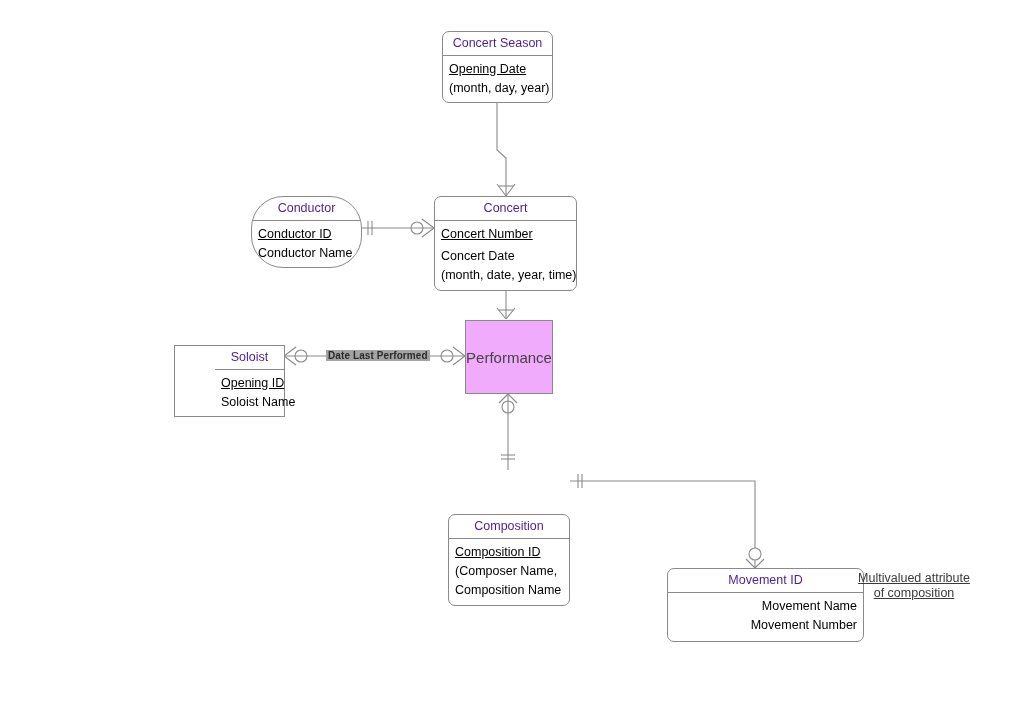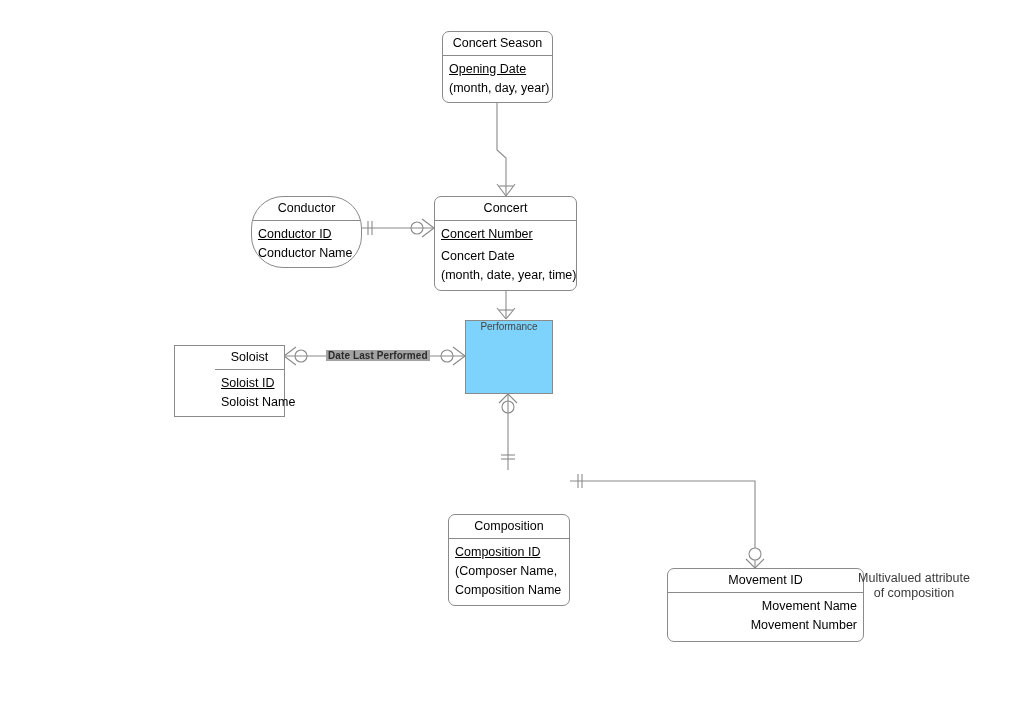--- a/index.html
+++ b/index.html
@@ -34,21 +34,21 @@
     box-sizing: border-box;
     border: 1px solid #8a8a8a;
     background: #ffffff;
   }
   .entity.rounded { border-radius: 7px; }
 
   .ent-header {
     box-sizing: border-box;
     text-align: center;
     font-size: 12.5px;
-    color: #000000;
+    color: #4c1d95;
     line-height: 1;
     padding: 5px 6px 5px 6px;
     border-bottom: 1px solid #8a8a8a;
     white-space: nowrap;
   }
   .ent-body {
     box-sizing: border-box;
     padding: 4px 6px 4px 6px;
   }
   .attr {
@@ -60,24 +60,25 @@
   .attr.key {
     text-decoration: underline;
     text-underline-offset: 1px;
   }
 
   
   .plainbox {
     position: absolute;
     box-sizing: border-box;
     border: 1px solid #8a8a8a;
-    background: #7dd3fc;
+    background: #f0abfc;
     display: flex;
+    align-items: center;
     justify-content: center;
-    font-size: 10px;
+    font-size: 15px;
     color: #444444;
   }
 
   .edge-label {
     position: absolute;
     font-size: 10px;
     font-weight: bold;
     color: #2b2b2b;
     white-space: nowrap;
     background: #a3a3a3;
@@ -85,20 +86,21 @@
     letter-spacing: 0.1px;
   }
 
   .note {
     position: absolute;
     font-size: 12.5px;
     color: #3a3a3a;
     line-height: 1.2;
     text-align: center;
     white-space: nowrap;
+    text-decoration: underline;
   }
 </style>
 </head>
 <body>
 
 <div id="canvas">
 
   <svg id="wires" viewBox="0 0 1024 724">
     <g fill="none" stroke="#8a8a8a" stroke-width="1.1" shape-rendering="geometricPrecision">
 
@@ -187,21 +189,21 @@
     <div class="ent-body">
       <div class="attr key">Concert Number</div>
       <div class="attr" style="margin-top:3px;">Concert Date</div>
       <div class="attr">(month, date, year, time)</div>
     </div>
   </div>
 
   <div class="entity" style="left:174px; top:345px; width:111px;padding-left:40px;">
     <div class="ent-header">Soloist</div>
     <div class="ent-body">
-      <div class="attr key">Soloist ID</div>
+      <div class="attr key">Opening ID</div>
       <div class="attr">Soloist Name</div>
     </div>
   </div>
 
   <div class="plainbox" style="left:465px; top:320px; width:88px; height:74px;">
     <span>Performance</span>
   </div>
 
   <div class="entity rounded" style="left:448px; top:470px; width:122px;margin-top:44px;">
     <div class="ent-header">Composition</div>

